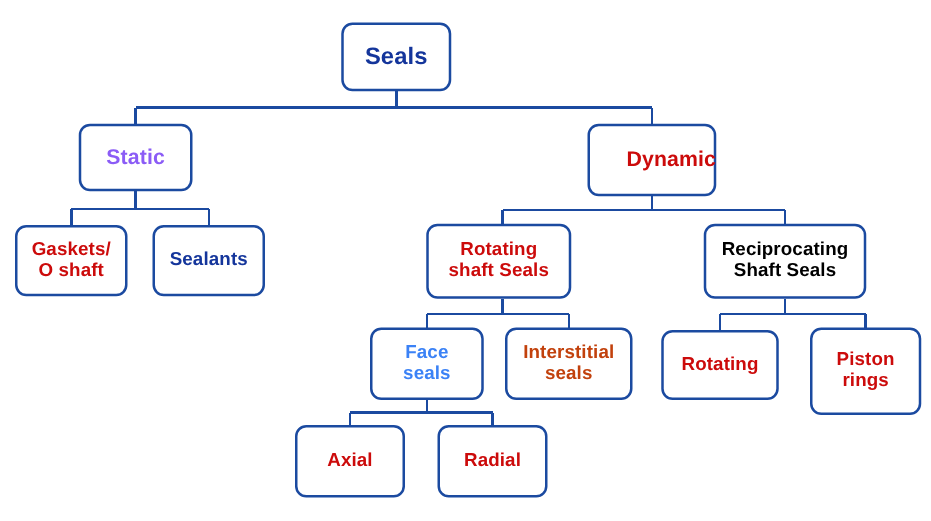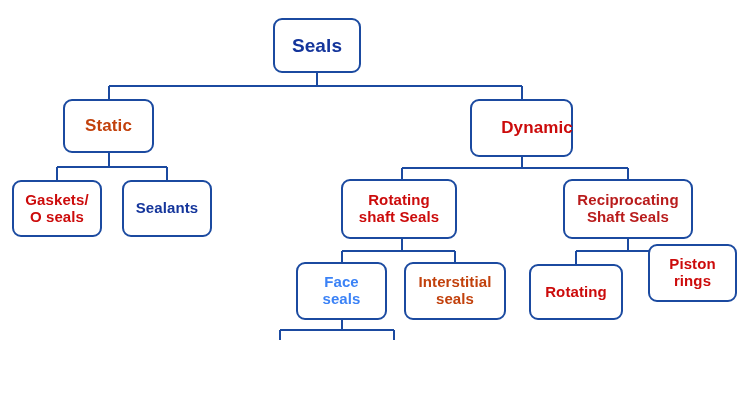--- a/index.html
+++ b/index.html
@@ -78,48 +78,54 @@
       <line x1="341.5" y1="320" x2="341.5" y2="330" stroke="#1b4aa0" stroke-width="2" shape-rendering="crispEdges"></line>
       <line x1="280" y1="330" x2="394" y2="330" stroke="#1b4aa0" stroke-width="2" shape-rendering="crispEdges"></line>
       <line x1="280" y1="330" x2="280" y2="340" stroke="#1b4aa0" stroke-width="2" shape-rendering="crispEdges"></line>
       <line x1="394" y1="330" x2="394" y2="340" stroke="#1b4aa0" stroke-width="2" shape-rendering="crispEdges"></line>
     </svg>
 
 <div class="node" style="left: 273px; top: 18px; width: 88px; height: 55px; font-size: 19px; border-color: rgb(27, 74, 160);">
       <span class="node-label txt-blue" style="color: rgb(20, 53, 155);">Seals</span>
     </div>
     <div class="node" style="left: 63px; top: 99px; width: 91px; height: 54px; font-size: 17px; border-color: rgb(27, 74, 160);">
-      <span class="node-label txt-red" style="color: #c2410c;">Static</span>
+      <span class="node-label txt-red" style="color: #8b5cf6;">Static</span>
     </div>
     <div class="node" style="left: 470px; top: 99px; width: 103px; height: 58px; font-size: 17px; border-color: rgb(27, 74, 160);">
       <span class="node-label txt-red" style="color: rgb(204, 11, 11); margin-left: 31px;">Dynamic</span>
     </div>
     <div class="node" style="left: 12px; top: 180px; width: 90px; height: 57px; font-size: 15px; border-color: rgb(27, 74, 160);">
       <span class="node-label txt-red" style="color: rgb(204, 11, 11);">Gaskets/
-O seals</span>
+O shaft</span>
     </div>
     <div class="node" style="left: 122px; top: 180px; width: 90px; height: 57px; font-size: 15px; border-color: rgb(27, 74, 160);">
       <span class="node-label txt-blue" style="color: rgb(20, 53, 155);">Sealants</span>
     </div>
     <div class="node" style="left: 341px; top: 179px; width: 116px; height: 60px; font-size: 15px; border-color: rgb(27, 74, 160);">
       <span class="node-label txt-red" style="color: rgb(204, 11, 11);">Rotating
 shaft Seals</span>
     </div>
     <div class="node" style="left: 563px; top: 179px; width: 130px; height: 60px; font-size: 15px; border-color: rgb(27, 74, 160);">
-      <span class="node-label txt-red" style="color: #b91c1c;">Reciprocating
+      <span class="node-label txt-red" style="color: #000000;">Reciprocating
 Shaft Seals</span>
     </div>
     <div class="node" style="left: 296px; top: 262px; width: 91px; height: 58px; font-size: 15px; border-color: rgb(27, 74, 160);">
       <span class="node-label txt-red" style="color: #3b82f6;">Face
 seals</span>
     </div>
     <div class="node" style="left: 404px; top: 262px; width: 102px; height: 58px; font-size: 15px; border-color: rgb(27, 74, 160);">
       <span class="node-label txt-red" style="color: #c2410c;">Interstitial
 seals</span>
     </div>
     <div class="node" style="left: 529px; top: 264px; width: 94px; height: 56px; font-size: 15px; border-color: rgb(27, 74, 160);">
       <span class="node-label txt-red" style="color: rgb(204, 11, 11);">Rotating</span>
     </div>
-    <div class="node" style="left: 648px; top: 244px; width: 89px; height: 58px; font-size: 15px; border-color: rgb(27, 74, 160);">
+    <div class="node" style="left: 648px; top: 262px; width: 89px; height: 70px; font-size: 15px; border-color: rgb(27, 74, 160);">
       <span class="node-label txt-red" style="color: rgb(204, 11, 11);">Piston
 rings</span>
+    </div>
+    <div class="node" style="left: 236px; top: 340px; width: 88px; height: 58px; font-size: 15px; border-color: rgb(27, 74, 160);">
+      <span class="node-label txt-red" style="color: rgb(204, 11, 11);">Axial</span>
+    </div>
+    <div class="node" style="left: 350px; top: 340px; width: 88px; height: 58px; font-size: 15px; border-color: rgb(27, 74, 160);">
+      <span class="node-label txt-red" style="color: rgb(204, 11, 11);">Radial</span>
     </div>
   </div>
 
 </body></html>

